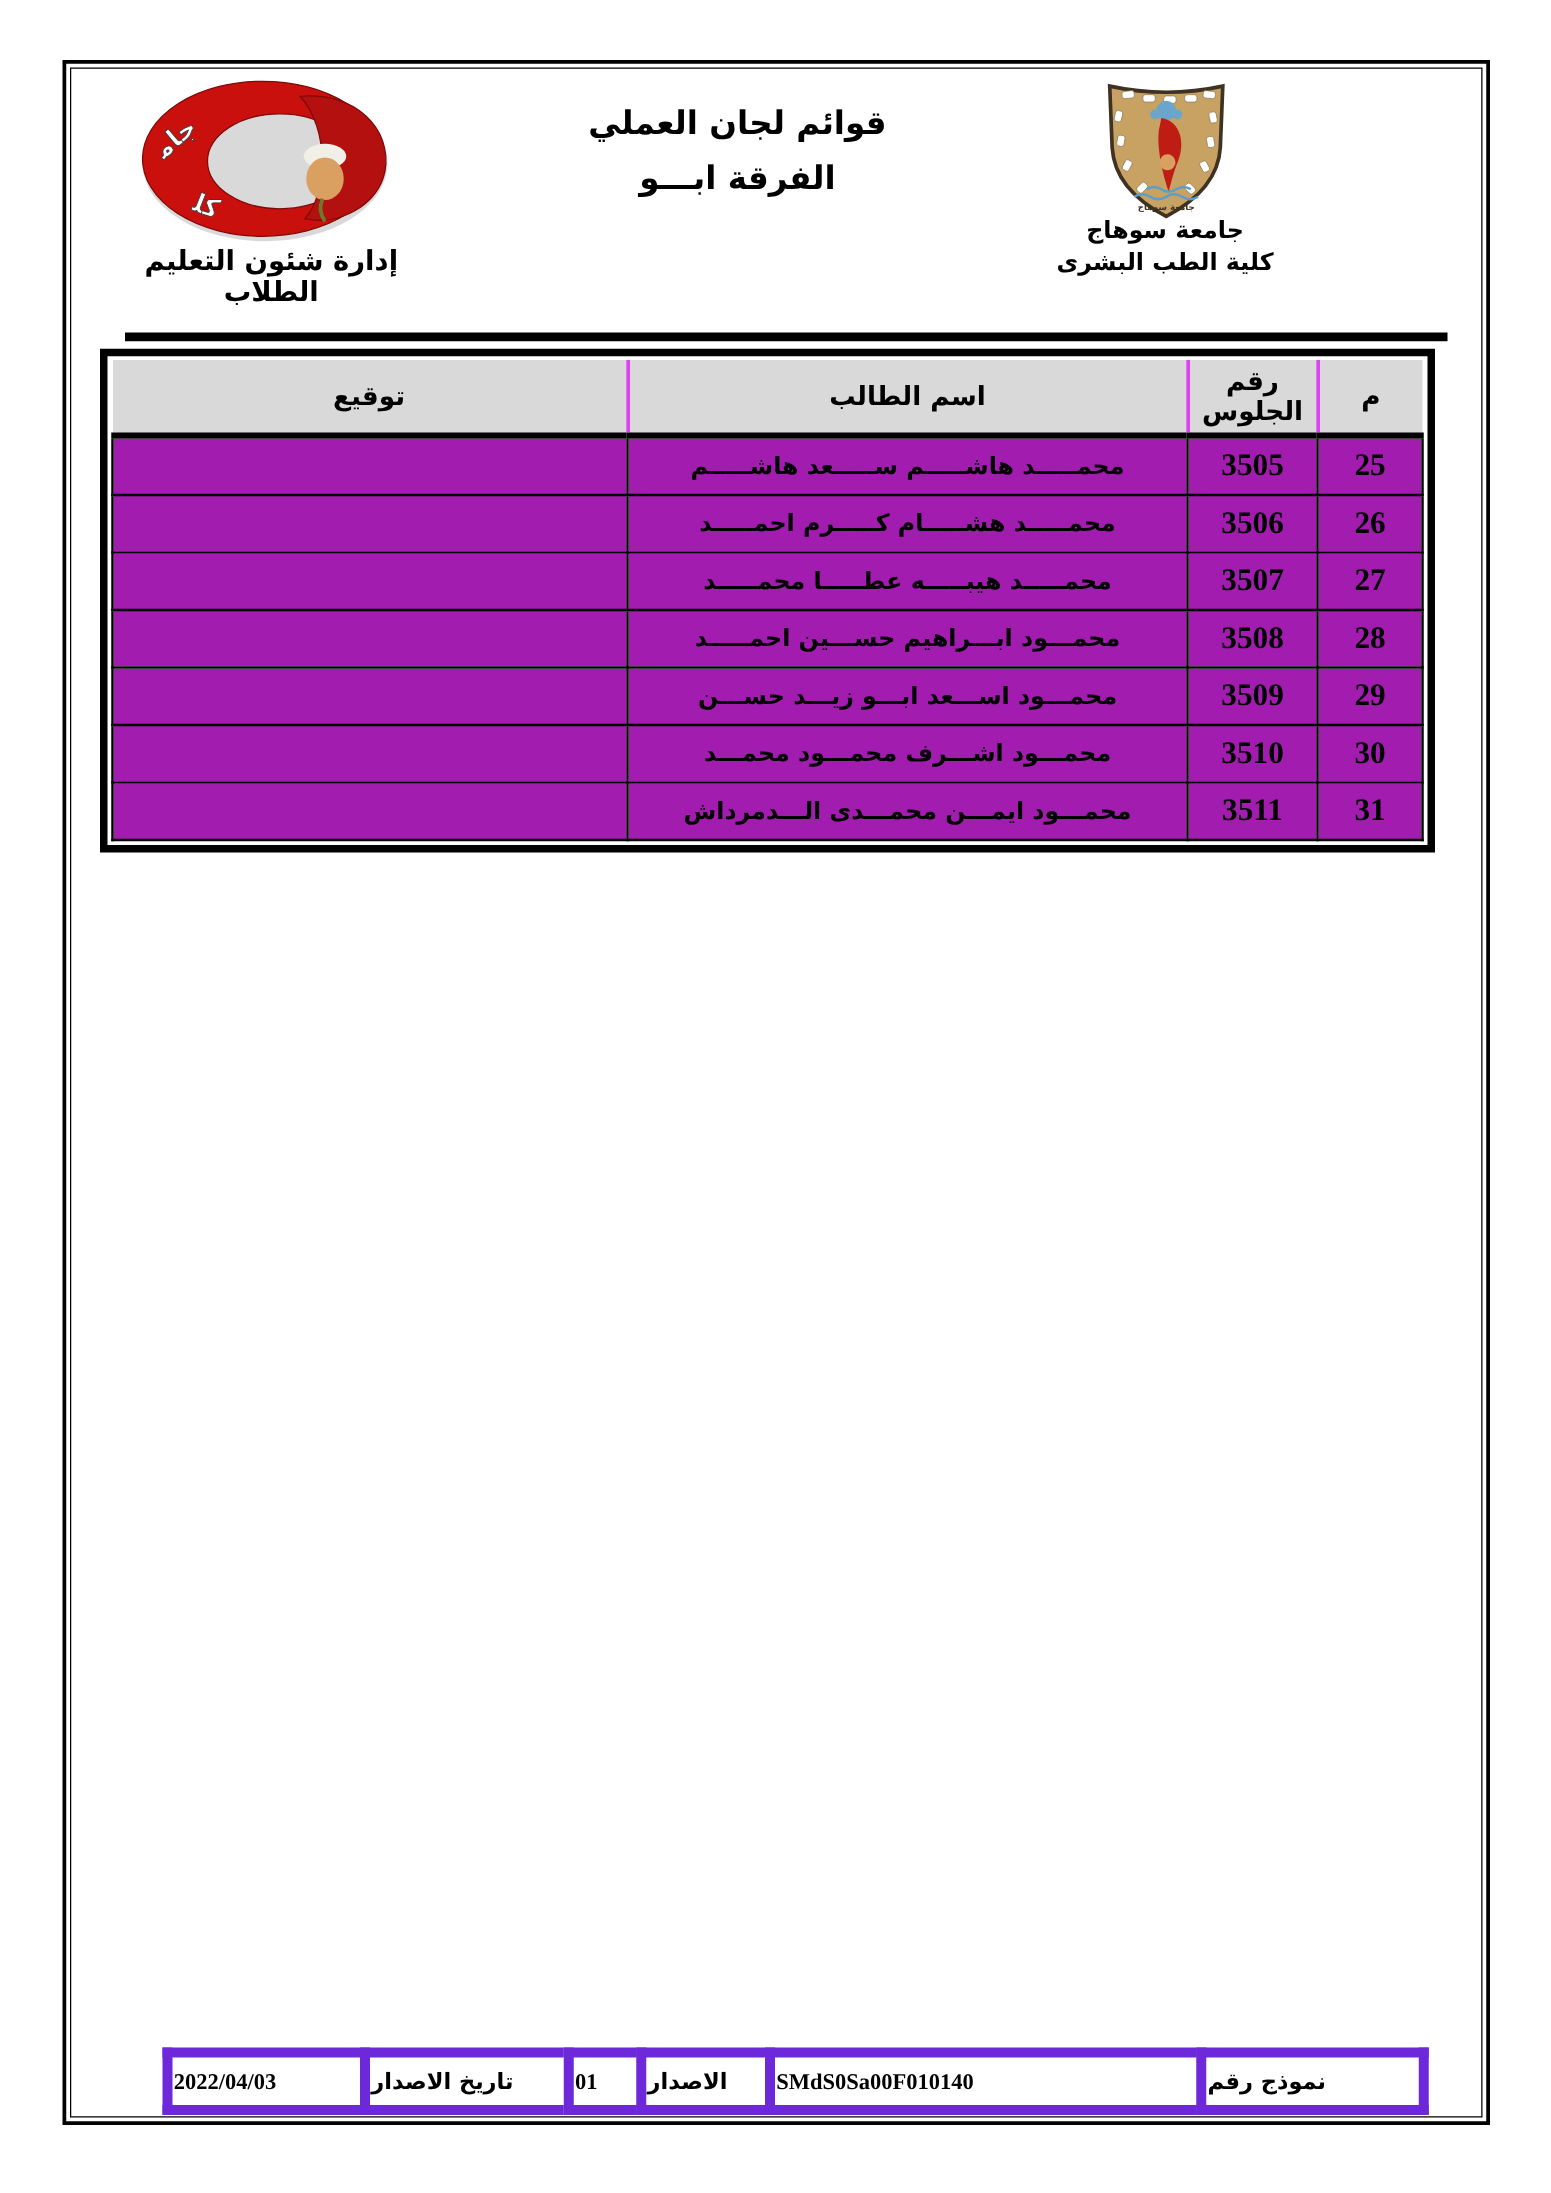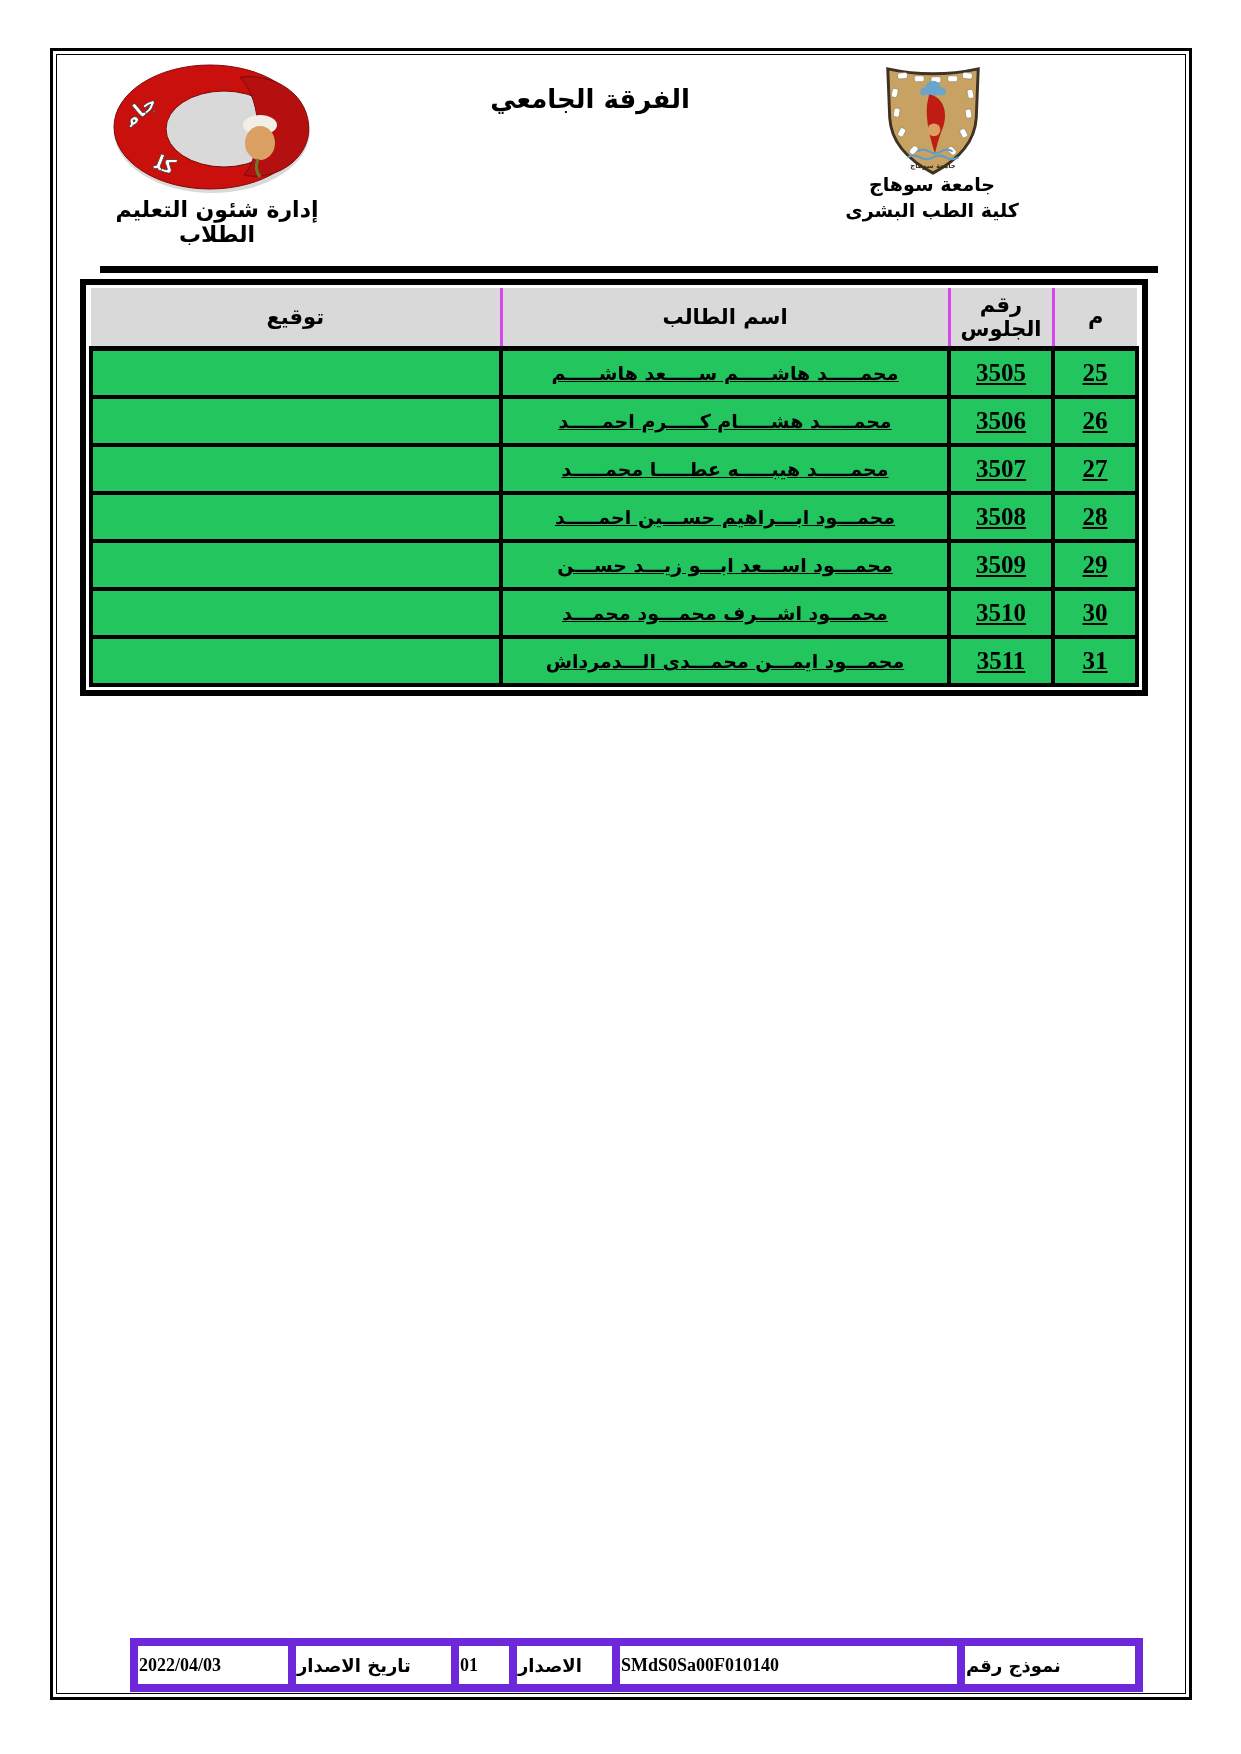--- a/index.html
+++ b/index.html
@@ -42,21 +42,21 @@
   table.doc { width:100%; border-collapse:collapse; direction:rtl; table-layout:fixed; }
   table.doc td { text-align:center; vertical-align:middle; overflow:hidden; }
   table.doc thead td {
     background:#d9d9d9; height:56px; font-weight:bold; font-size:21px;
     line-height:1.15; border-left:3px solid #d946ef; border-right:3px solid #fff;
     border-bottom:5px solid #000;
   }
   table.doc thead td:first-child { border-right:none; }
   table.doc thead td:last-child { border-left:none; }
   table.doc tbody td {
-    height:42px; border:4px solid #000000; background:#22c55e;text-decoration:underline;
+    height:42px; border:2px solid #000000; background:#a21caf;
   }
   .num { font-family:"Liberation Serif","DejaVu Serif",serif; font-weight:bold; font-size:25px; }
   .name-cell { font-weight:bold; font-size:19px; white-space:nowrap; }
   
   table.footer-bar {
     position:absolute; left:73px; top:1583px; width:1005px;
     border-collapse:collapse; direction:rtl; table-layout:fixed;
   }
   table.footer-bar td {
     border:8px solid #6d28d9; height:36px; text-align:left; vertical-align:middle;
@@ -88,21 +88,22 @@
         <textPath href="#cres-top-arc" startOffset="18%">جامعة سوهاج</textPath>
       </text>
       <text font-size="21" font-weight="bold" fill="#ffffff" stroke="#3a3a3a" stroke-width="0.7" direction="rtl">
         <textPath href="#cres-bot-arc" startOffset="12%">كلية الطب</textPath>
       </text>
     </svg>
 
     <div class="department">إدارة شئون التعليم الطلاب</div>
 
     <div class="title-block">
-      <div>الفرقة الجامعي</div>
+      <div>قوائم لجان العملي</div>
+      <div>الفرقة ابـــو</div>
     </div>
 
     <svg class="shield-logo" viewBox="0 0 112 120" aria-hidden="true">
       <path d="M10,8 Q56,18 102,8 L100,58 Q98,92 56,114 Q14,92 12,58 Z" fill="#c7a263" stroke="#3f3222" stroke-width="3"></path>
       <g fill="#ffffff" stroke="#8a7a55" stroke-width="0.6">
         <rect x="20" y="12" width="10" height="6" rx="2" transform="rotate(-6 25 15)"></rect>
         <rect x="37" y="15" width="10" height="6" rx="2"></rect>
         <rect x="54" y="16" width="10" height="6" rx="2"></rect>
         <rect x="71" y="15" width="10" height="6" rx="2"></rect>
         <rect x="86" y="12" width="10" height="6" rx="2" transform="rotate(6 91 15)"></rect>

